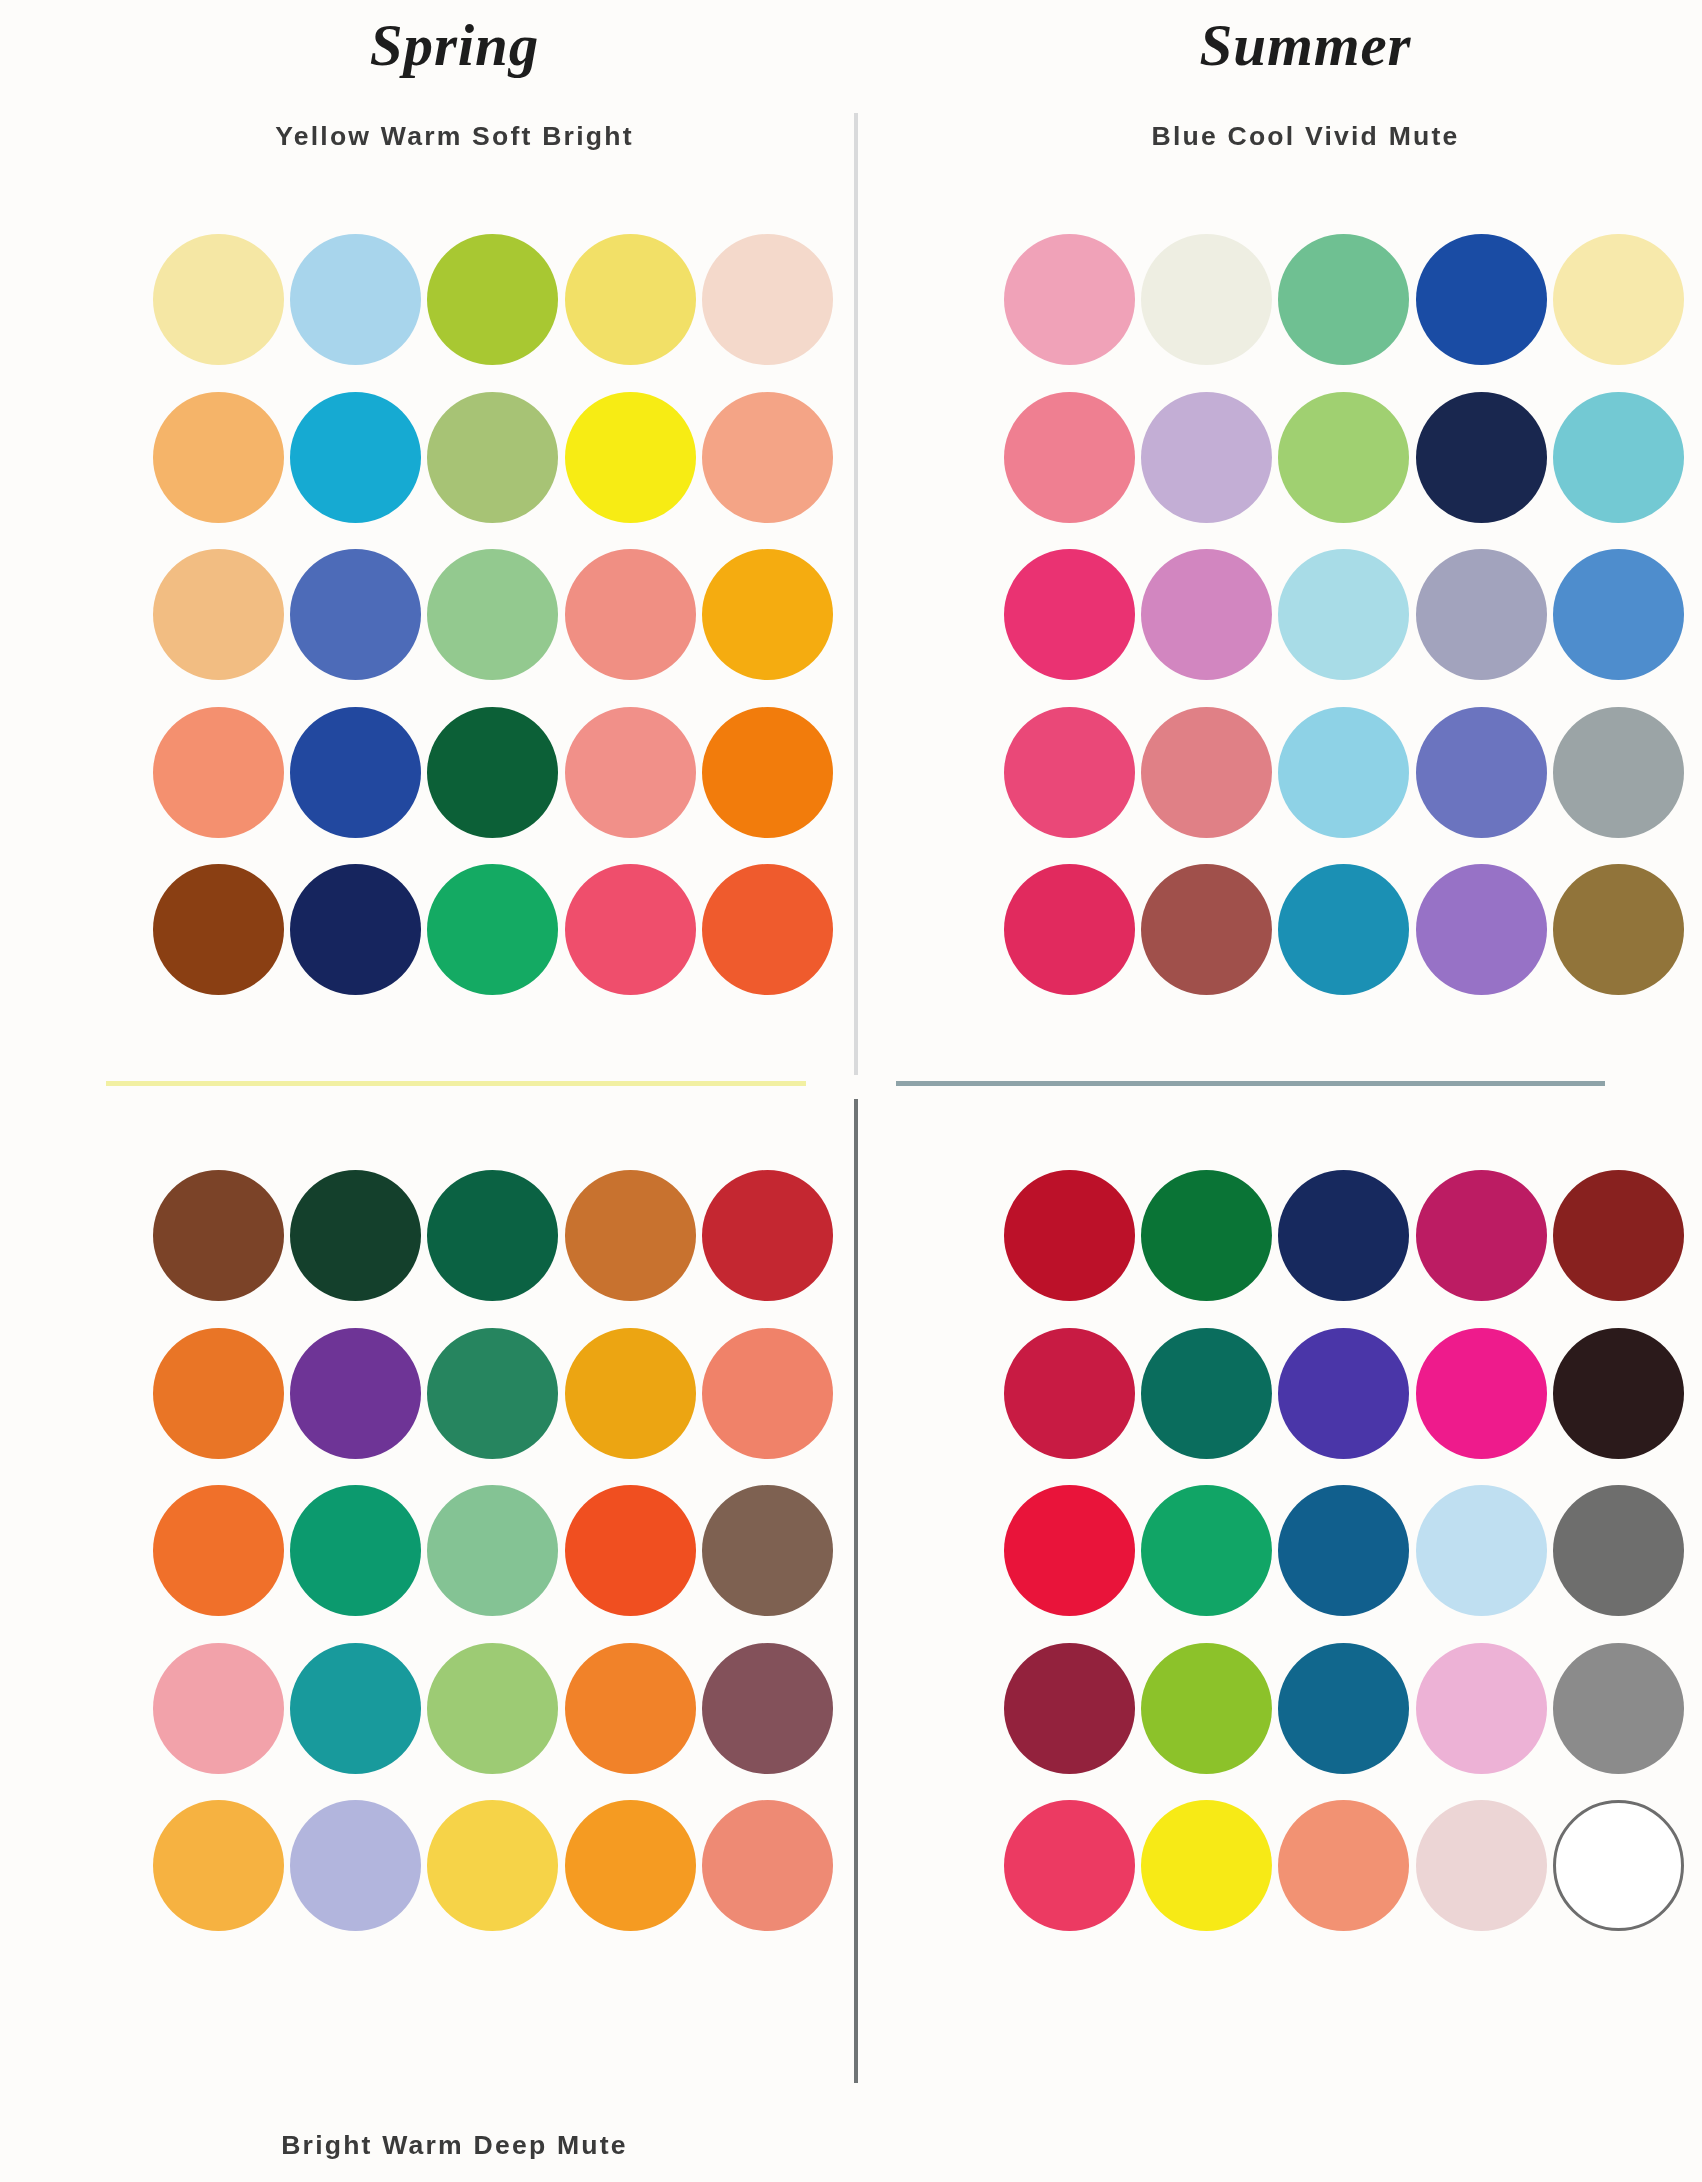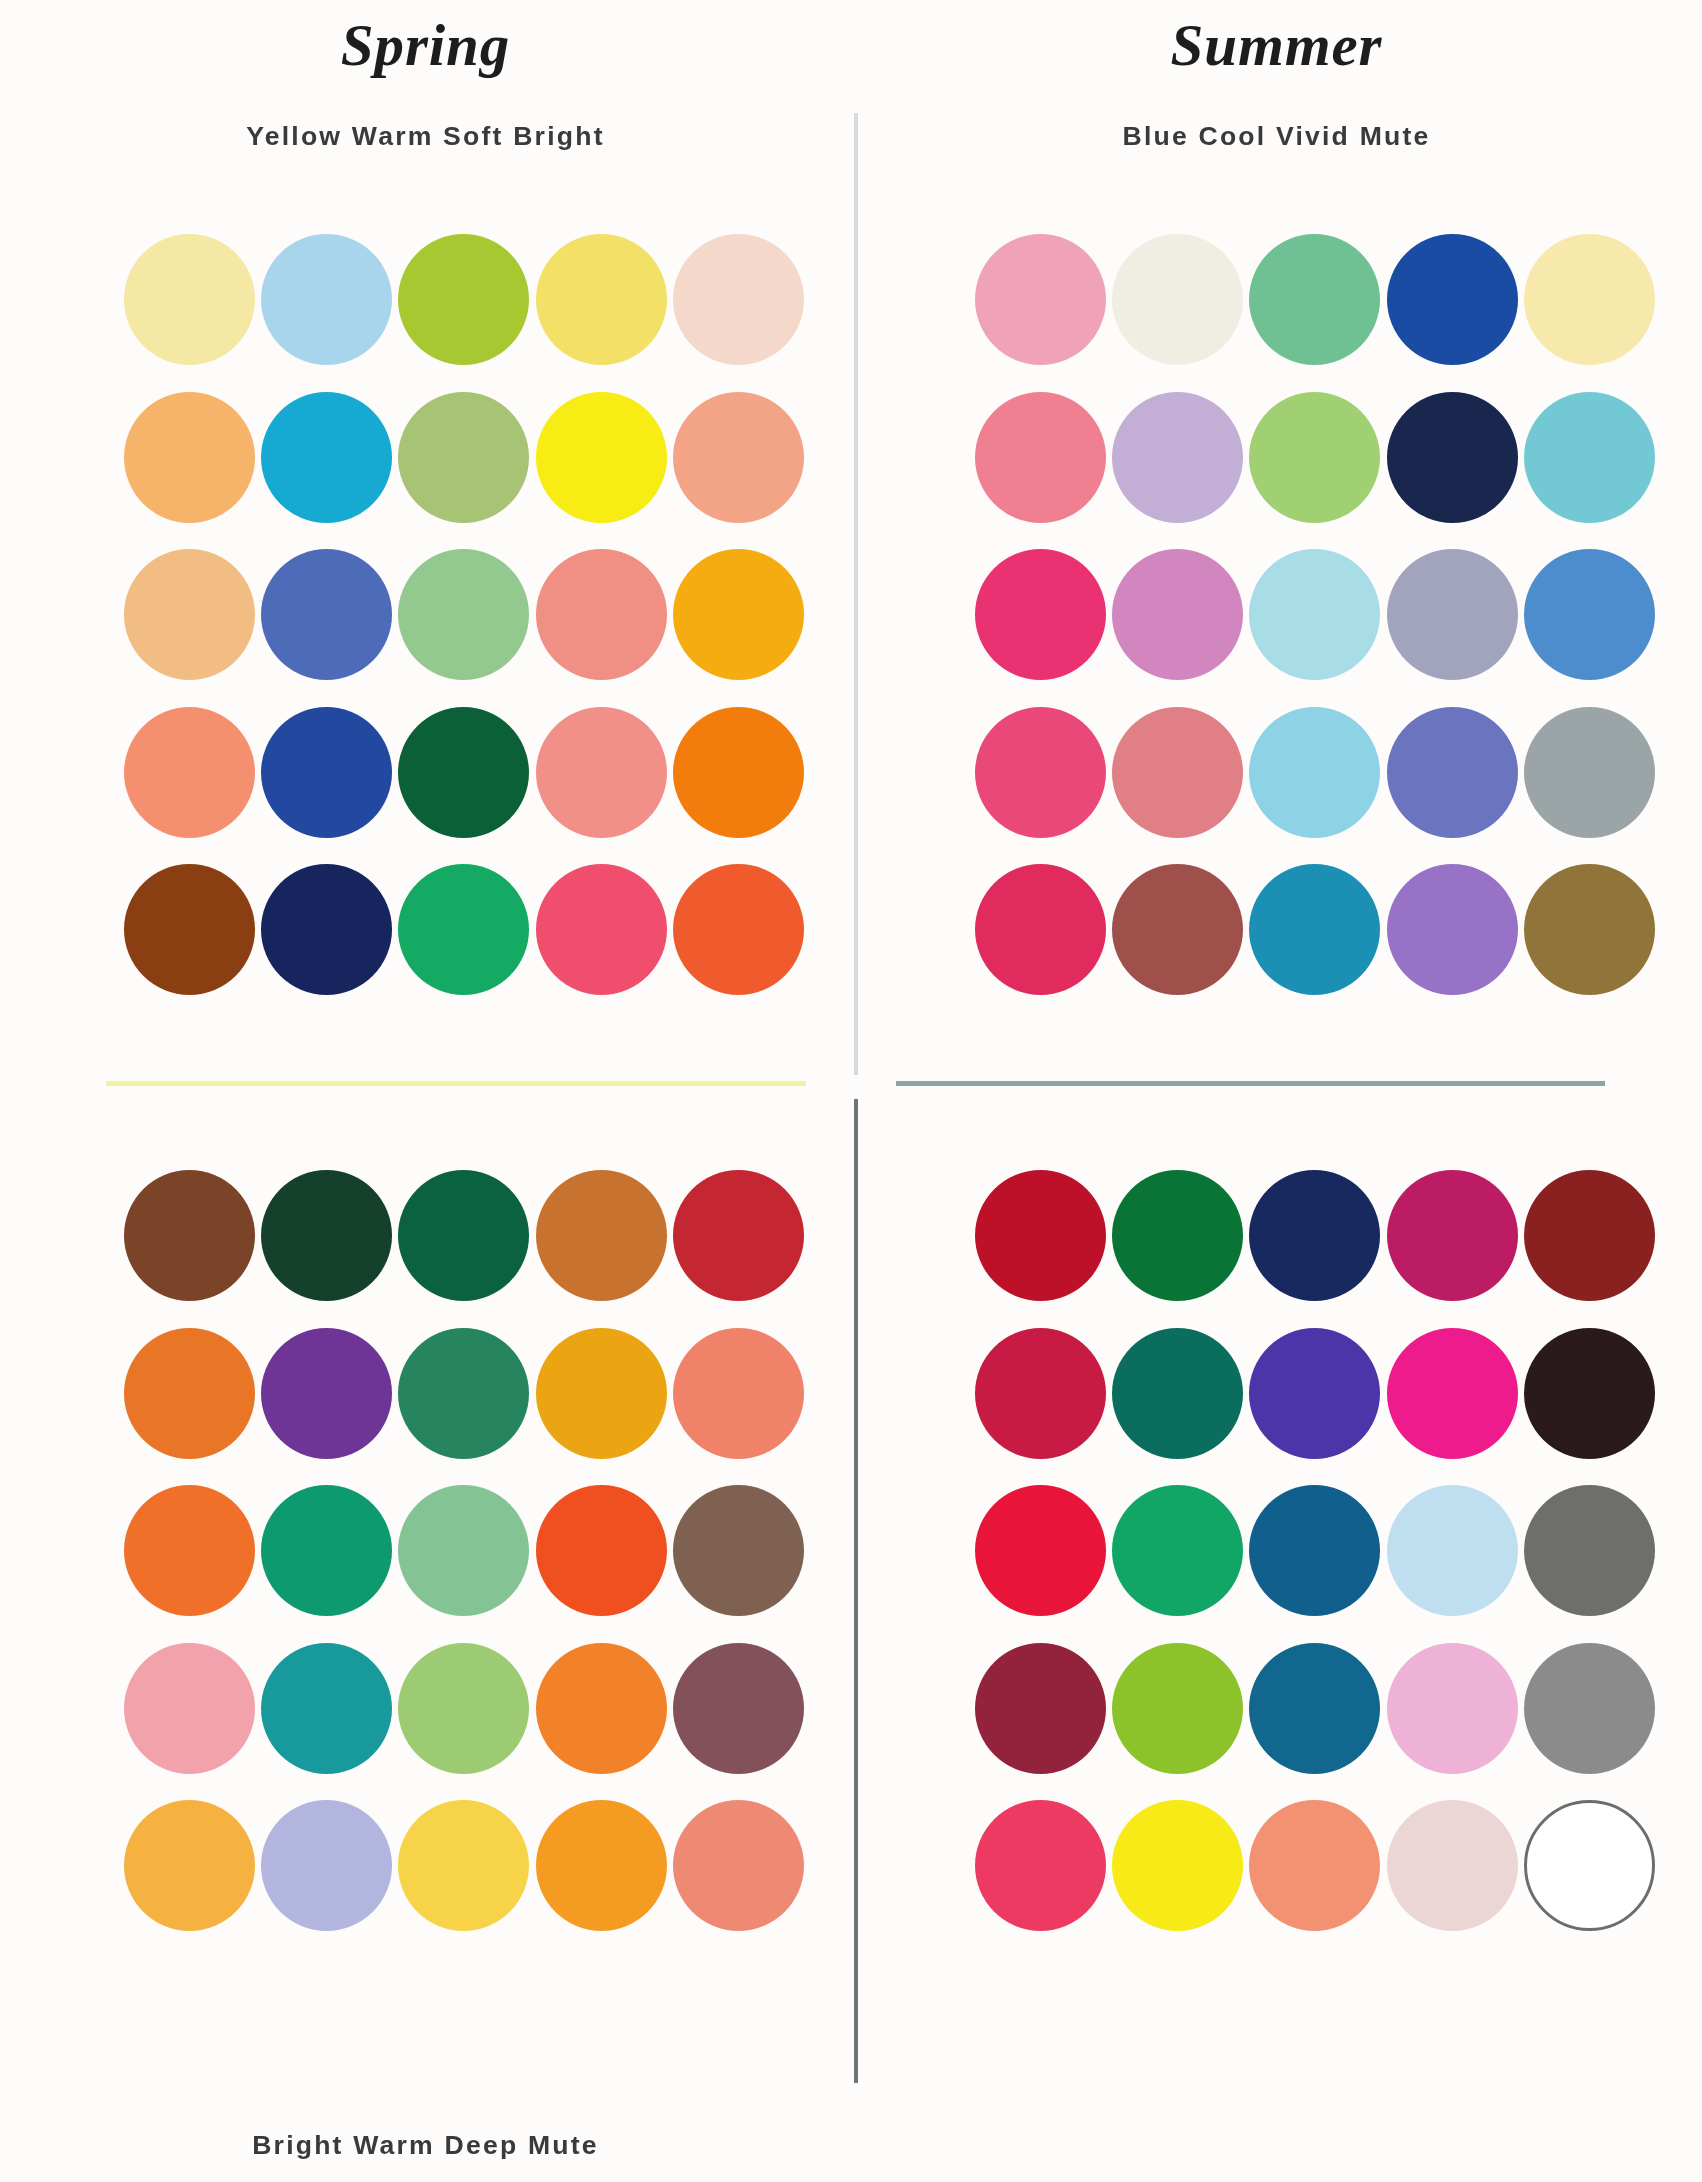--- a/index.html
+++ b/index.html
@@ -55,20 +55,21 @@
     height: 5.3px;
     background: #8ea3a8;
   }
 
   
   .quadrant {
     position: absolute;
     width: 851px;
     height: 1091px;
     box-sizing: border-box;
+    margin-left: 29px;
   }
   .q-spring { left: 0;    top: 0; }
   .q-summer { left: 851px; top: 0; }
   .q-autumn { left: 0;    top: 1091px; }
   .q-winter { left: 851px; top: 1091px; }
 
   
   .season-title {
     font-family: "Liberation Serif", serif;
     font-style: italic;

